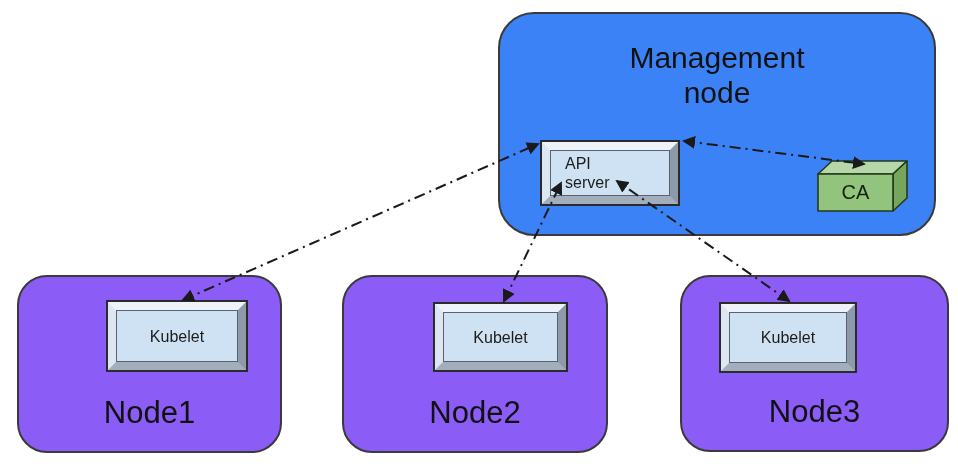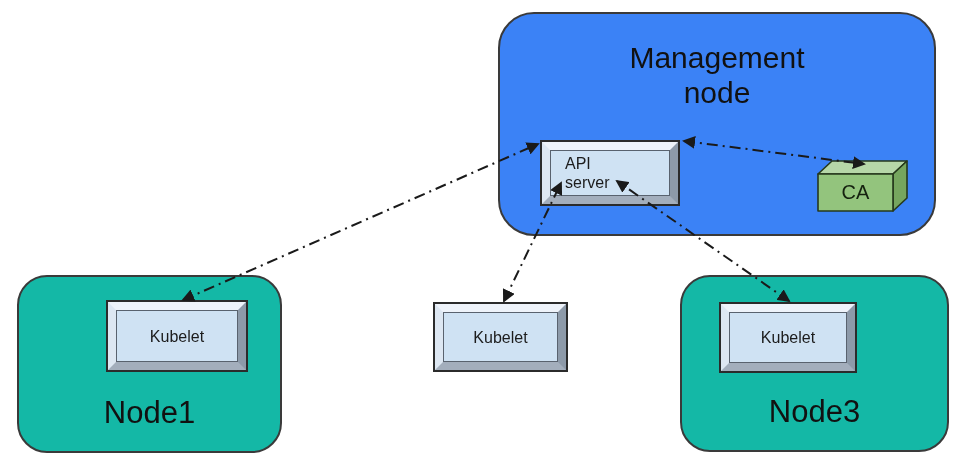--- a/index.html
+++ b/index.html
@@ -5,21 +5,21 @@
   html,body { margin:0; padding:0; background:#ffffff; }
   #canvas {
     position:relative; width:958px; height:468px; background:#ffffff;
     font-family:"Liberation Sans", sans-serif; color:#141414; overflow:hidden;
   }
   .round-node {
     position:absolute; box-sizing:border-box;
     border:2px solid #3a3a3a;
   }
   .mgmt-node { left:498px; top:12px; width:438px; height:224px; border-radius:36px; background:#3b82f6; }
-  .worker-node { background:#14b8a6; border-radius:30px; }
+  .worker-node { background:#8b5cf6; border-radius:30px; }
   .node-1 { left:17px;  top:275px; width:265px; height:178px; }
   .node-2 { left:342px; top:275px; width:266px; height:178px; }
   .node-3 { left:668px; top:275px; width:269px; height:177px;margin-left:12px; }
 
   .mgmt-label {
     position:absolute; top:26px; left:50%; transform:translateX(-50%);
     width:232px; text-align:center; font-size:30px; line-height:35px; color:#111;
   }
   .node-label {
     position:absolute; bottom:20px; left:0; width:100%;
@@ -64,20 +64,23 @@
 
 <div id="canvas">
 
   <div class="round-node mgmt-node">
     <div class="mgmt-label">Management node</div>
   </div>
 
   <div class="round-node worker-node node-1">
     <div class="node-label">Node1</div>
   </div>
+  <div class="round-node worker-node node-2">
+    <div class="node-label">Node2</div>
+  </div>
   <div class="round-node worker-node node-3">
     <div class="node-label">Node3</div>
   </div>
 
   <div class="bevel api-box">
     <div class="frame">
       <div class="face">API
 server</div>
     </div>
   </div>

